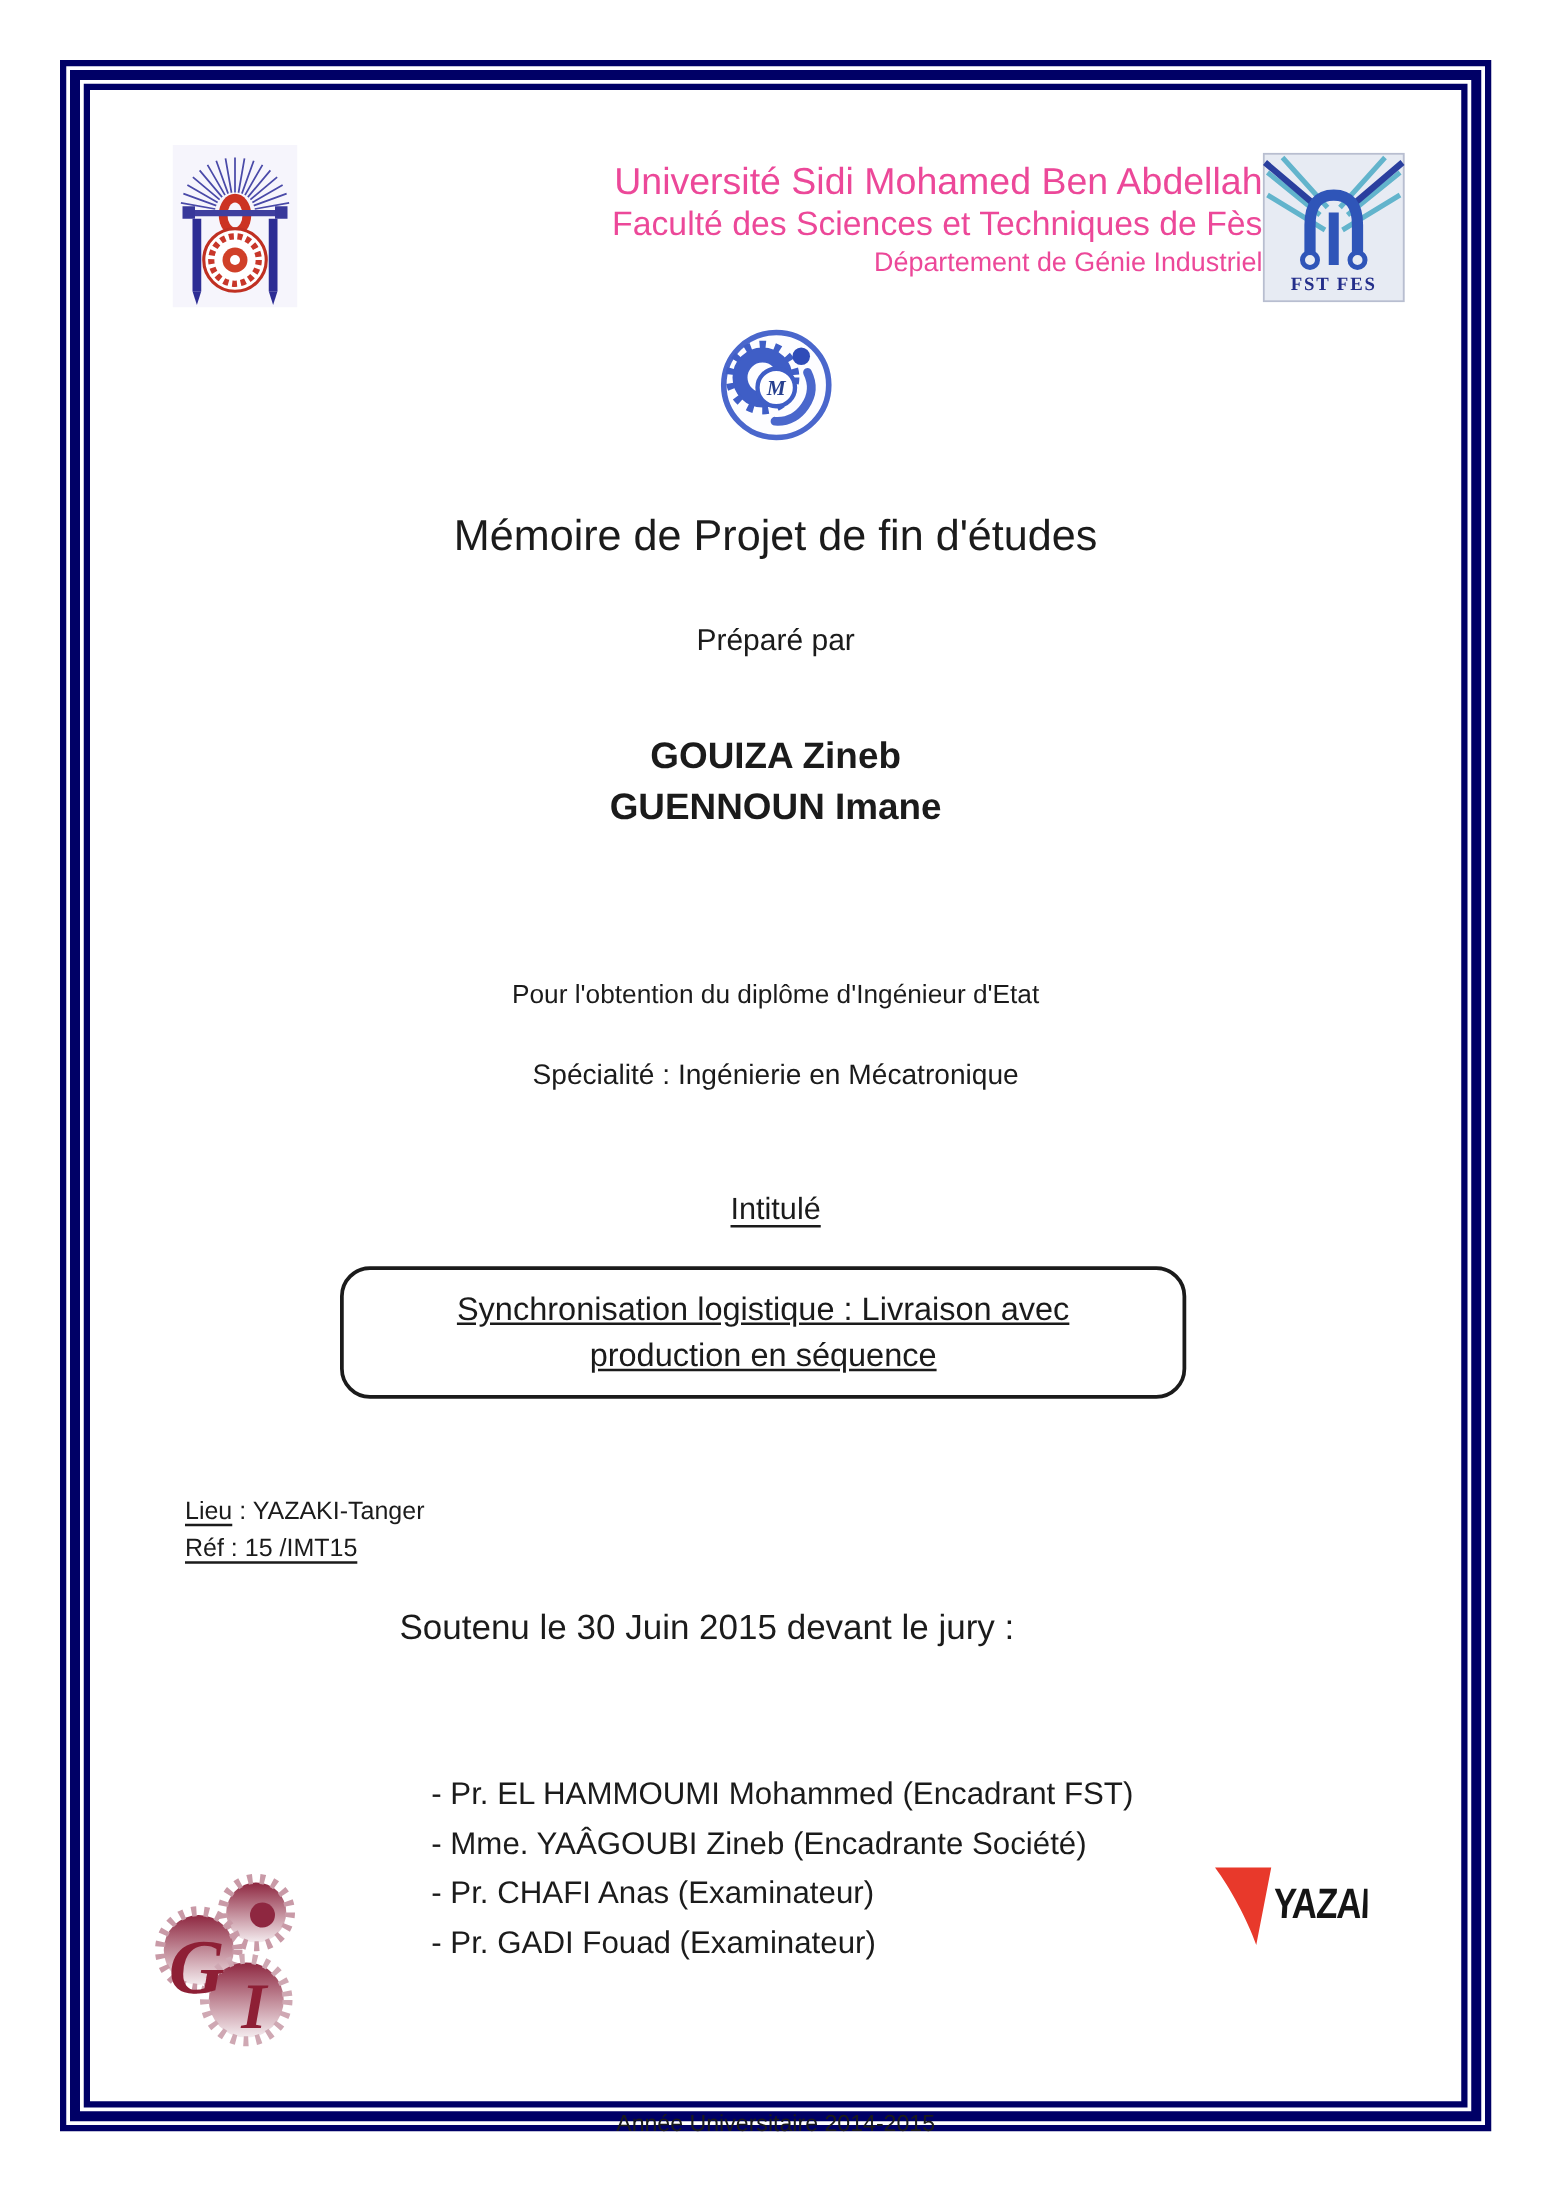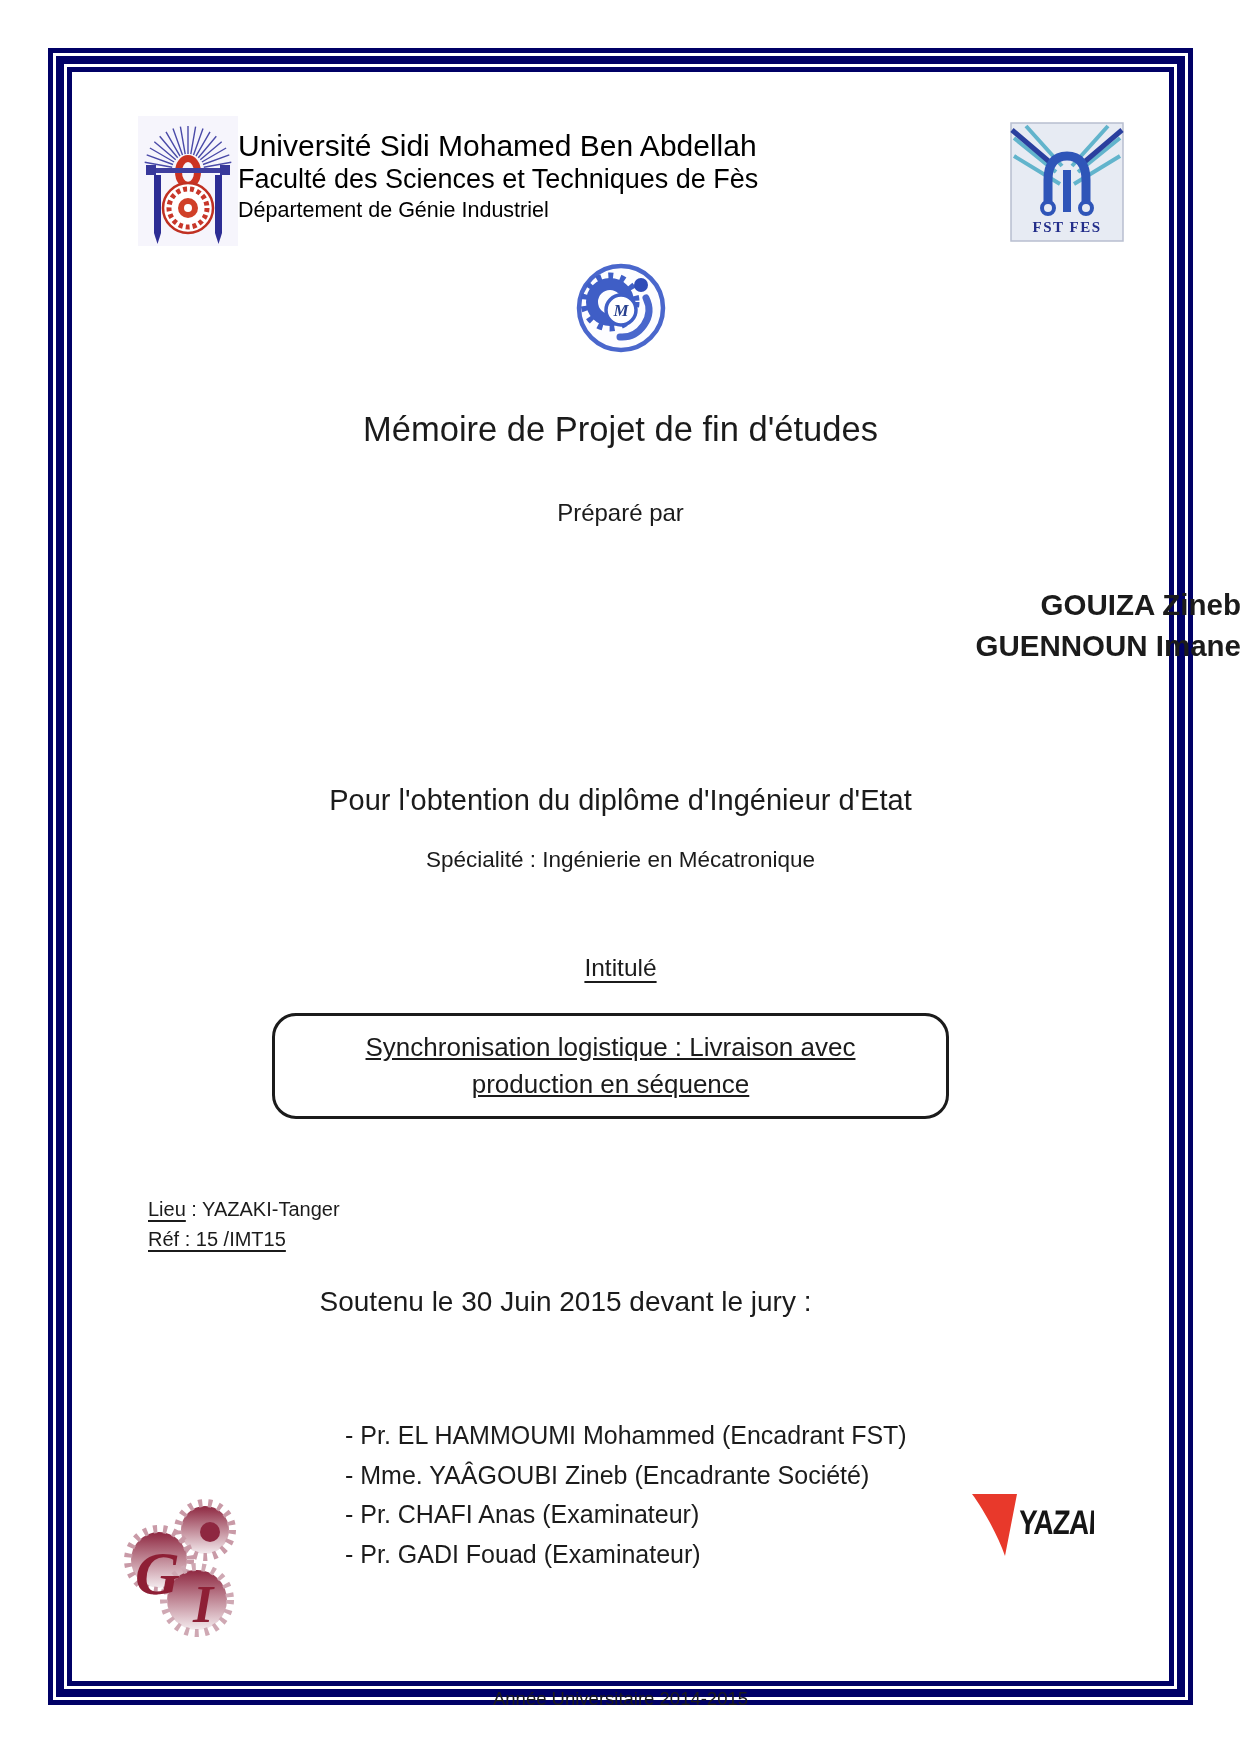--- a/index.html
+++ b/index.html
@@ -10,32 +10,32 @@
   
   .frame1 { position:absolute; top:48px; left:48px; right:48px; bottom:49px;
             border:5px solid #000066; padding:3px; box-sizing:border-box; }
   .frame2 { height:100%; border:8px solid #000066; padding:3px; box-sizing:border-box; }
   .frame3 { height:100%; border:5px solid #000066; box-sizing:border-box; }
 
   .content { position:absolute; inset:0; }
 
   .header-row { position:absolute; top:116px; left:138px; width:986px;
                 display:flex; align-items:flex-start; }
-  .header-text { flex:1; text-align:left; padding-top:12px; color:#000000; }
+  .header-text { flex:1; text-align:right; padding-top:12px; color:#ec4899; }
   .header-text .l1 { font-size:30px; line-height:35px; }
   .header-text .l2 { font-size:27px; line-height:33px; }
   .header-text .l3 { font-size:21.5px; line-height:28px; }
 
   .mech-logo { position:absolute; top:262px; left:50%; margin-left:-46px; }
 
   .t-center { position:absolute; left:0; width:100%; text-align:center; }
   .memoire   { top:410px; font-size:34.5px; }
   .prepared  { top:499px; font-size:24px; }
-  .authors   { top:584px; font-size:29.5px; line-height:41px; font-weight:bold;text-align:right; }
-  .purpose   { top:784px; font-size:29px; }
+  .authors   { top:584px; font-size:29.5px; line-height:41px; font-weight:bold; }
+  .purpose   { top:784px; font-size:21px; }
   .specialty { top:847px; font-size:22.5px; }
   .intitule  { top:954px; font-size:24.5px; }
   .intitule span { text-decoration:underline; text-underline-offset:5px;margin-top:12px; }
 
   .title-box { position:absolute; top:1013px; left:272px; width:655px;
                border:3px solid #1b1b1b; border-radius:24px;
                padding:13px 8px; text-align:center;
                font-size:26px; line-height:37px; box-sizing:content-box;text-decoration:underline; }
 
   .location { position:absolute; top:1194px; left:148px; font-size:20px; line-height:30px; }

